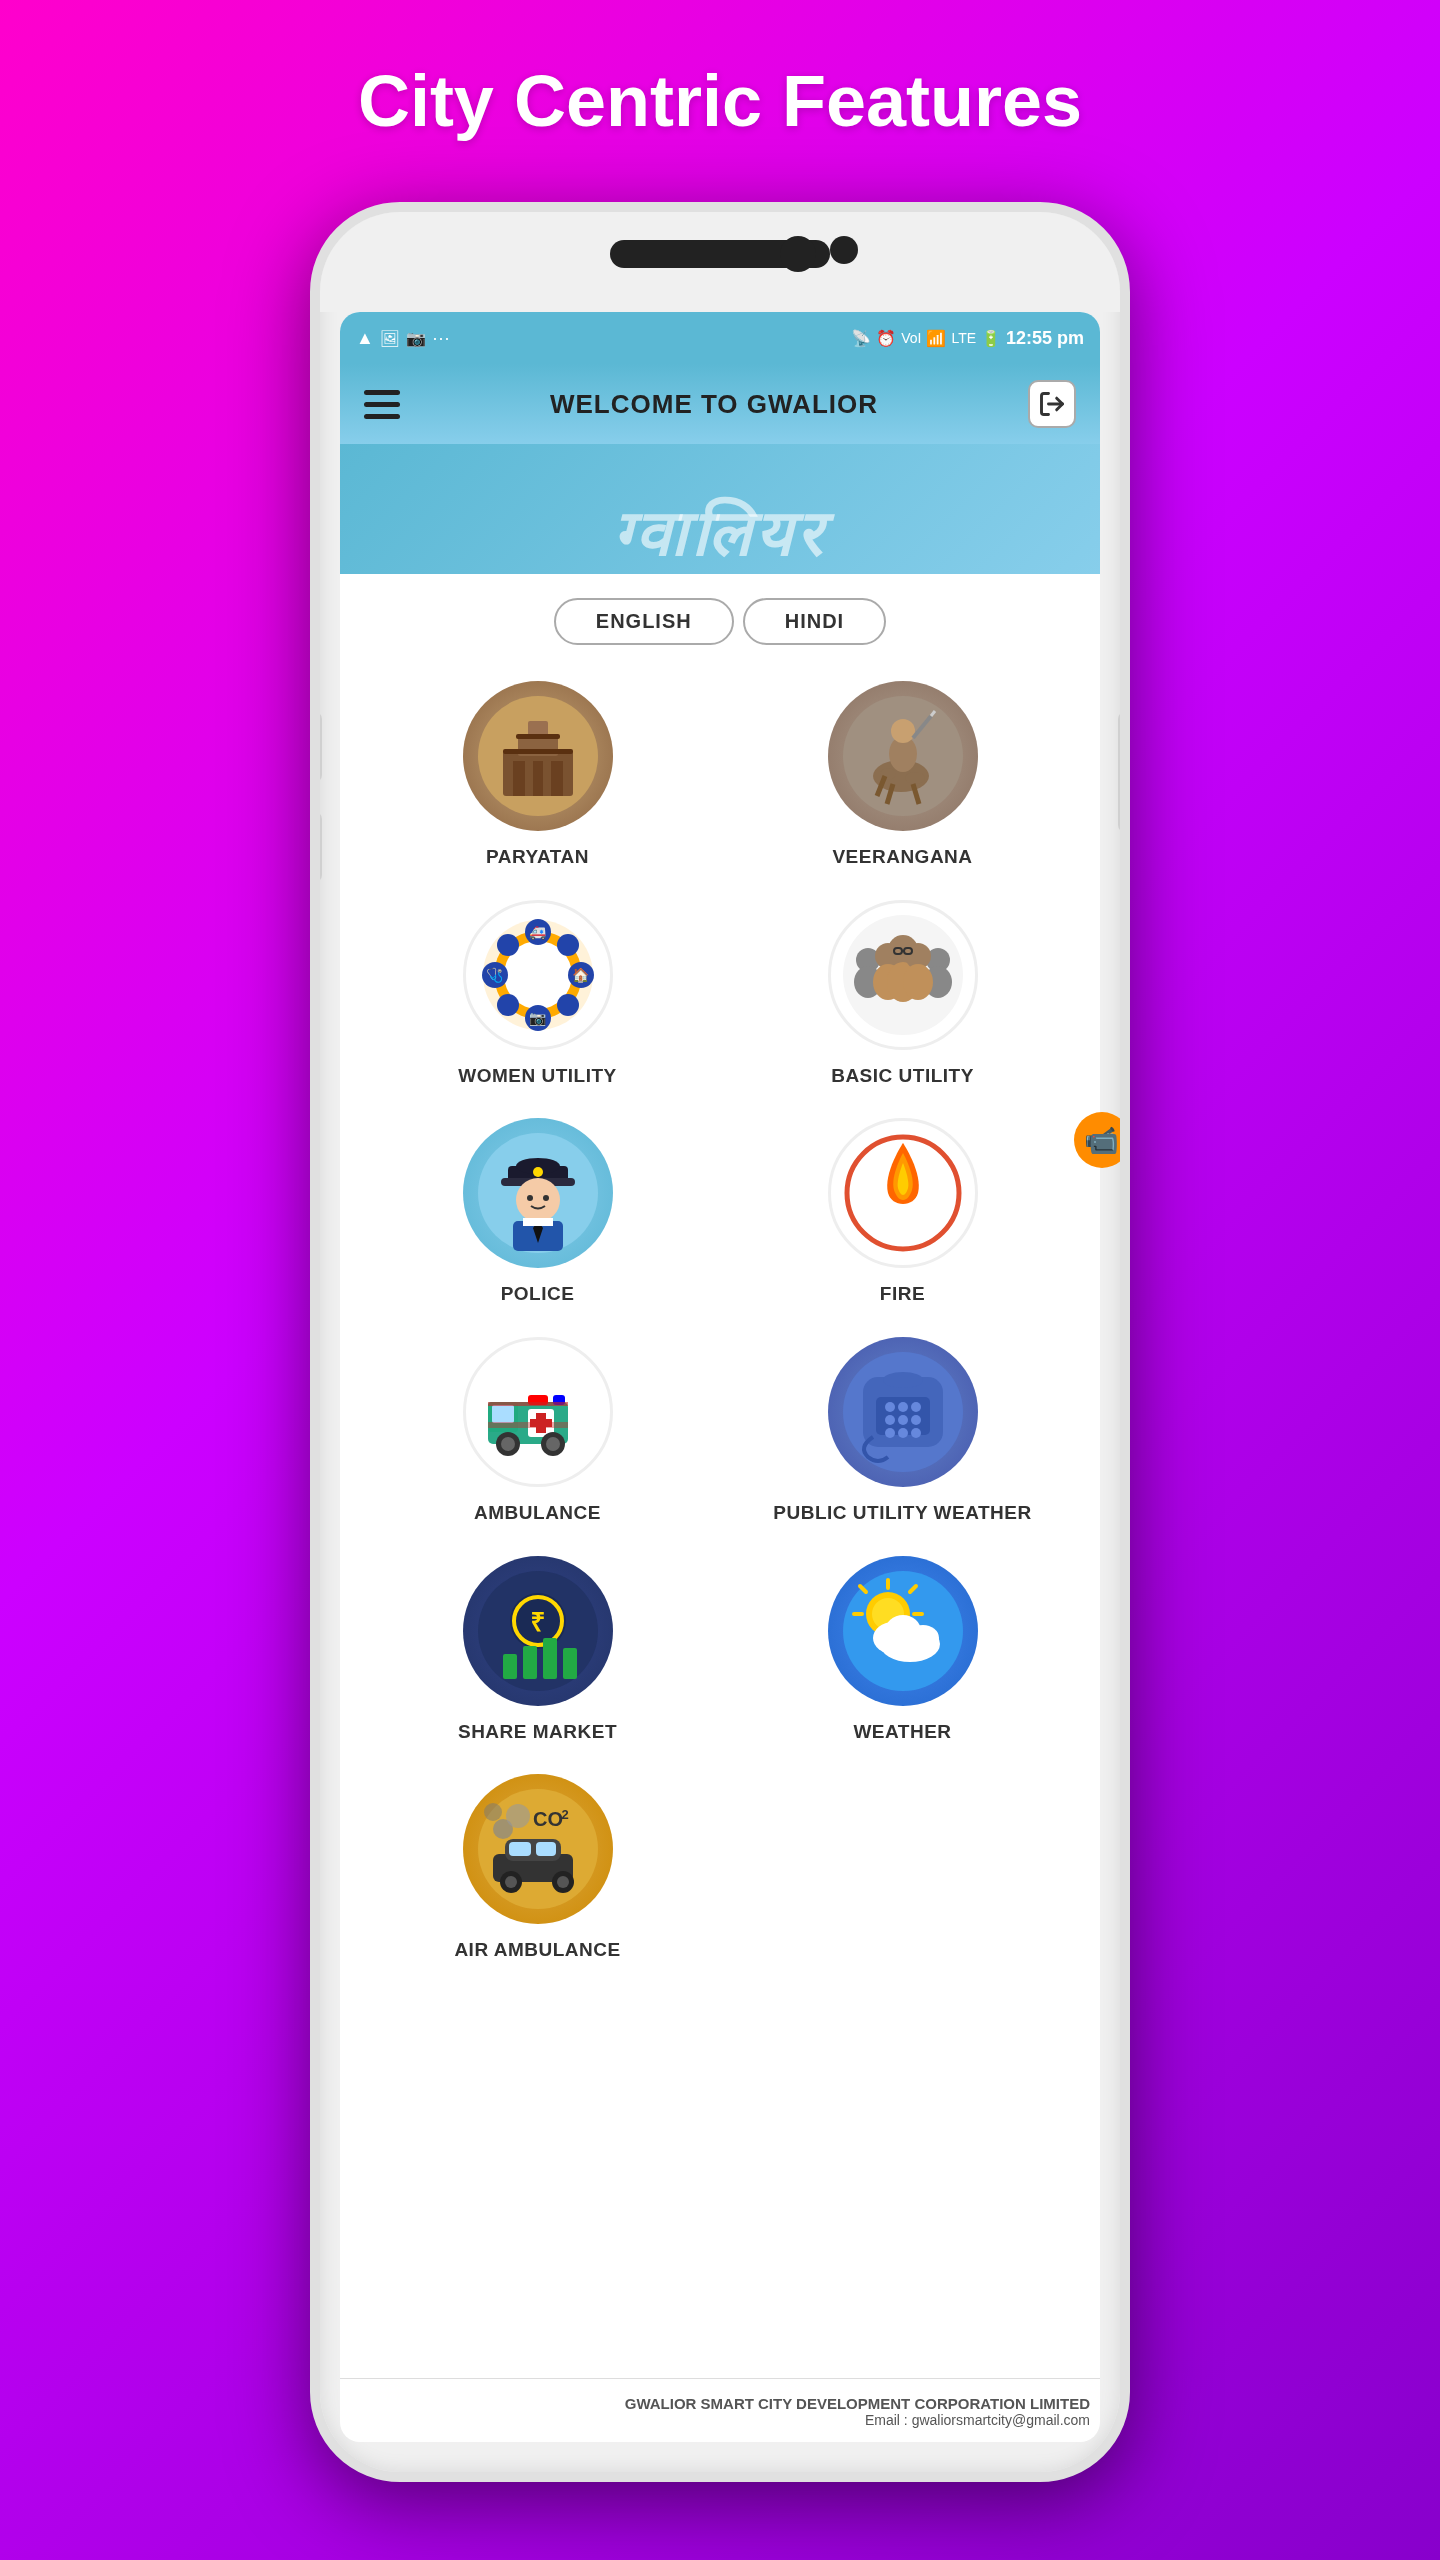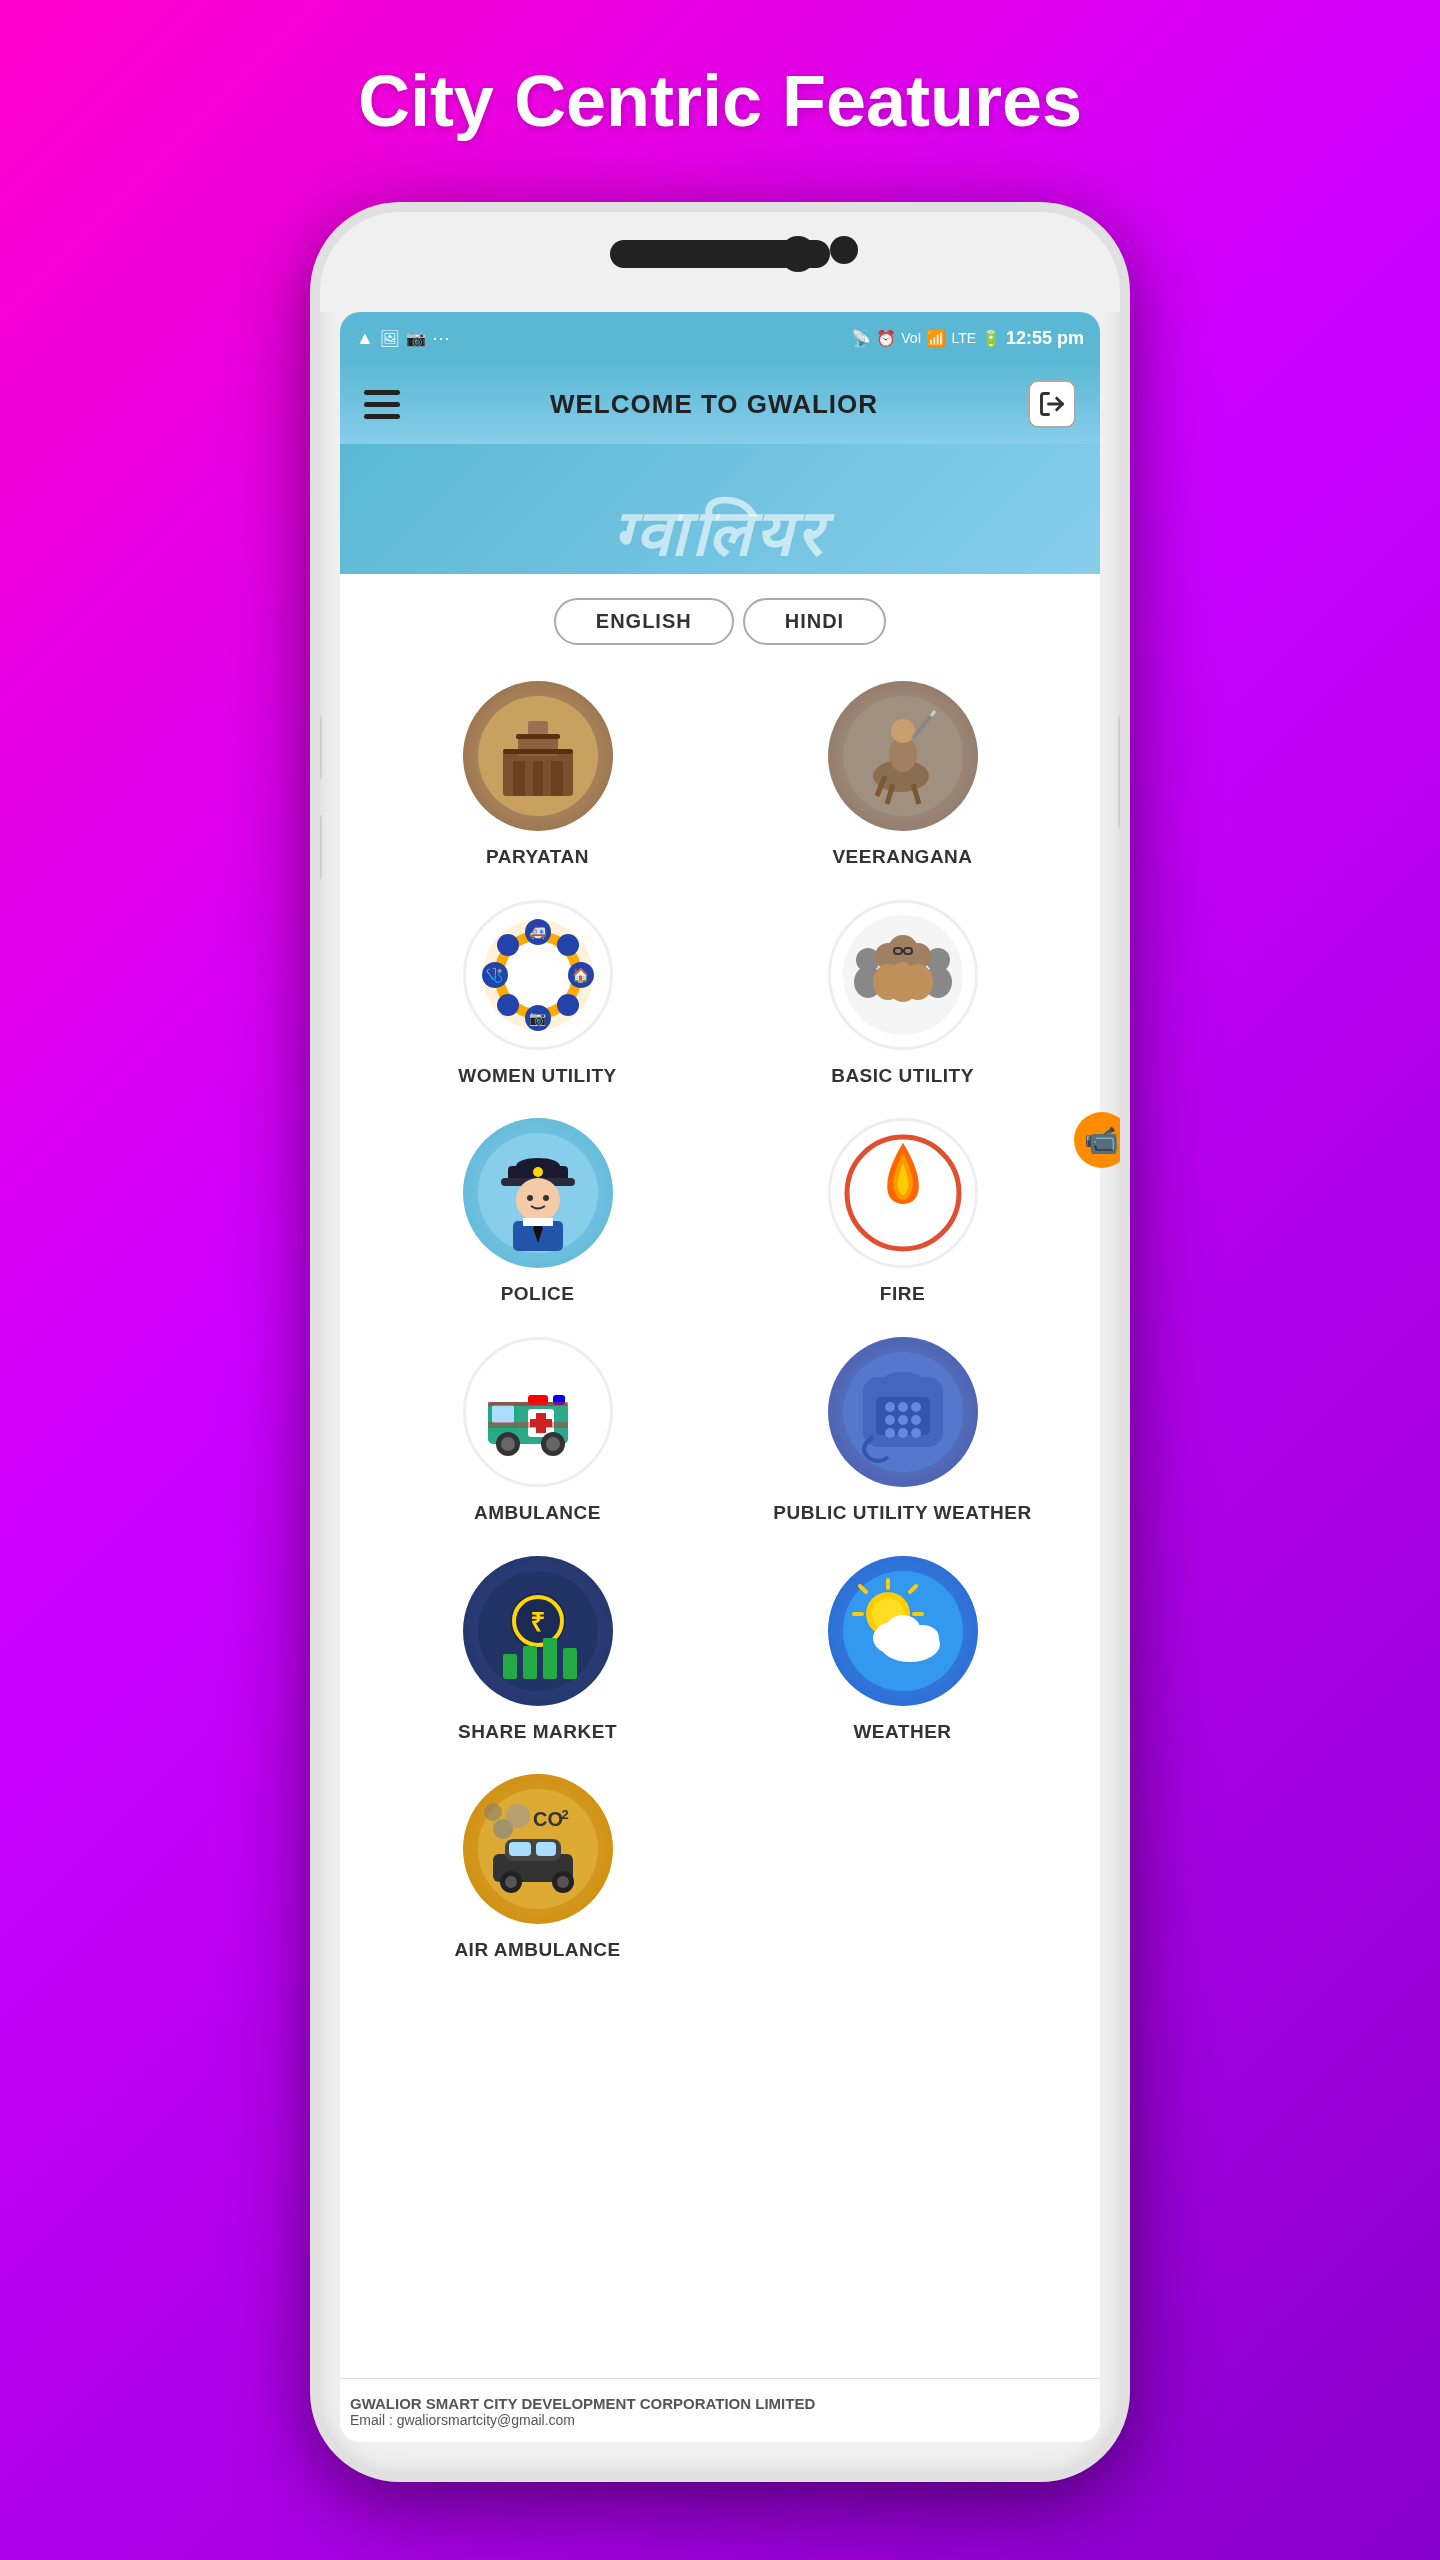--- a/index.html
+++ b/index.html
@@ -242,21 +242,21 @@
       font-size: 19px;
       font-weight: bold;
       color: #333;
       text-align: center;
       letter-spacing: 0.5px;
       line-height: 1.3;
     }
 
     
     .footer {
-      text-align: left;
+      text-align: right;
       padding: 16px 10px 14px;
       border-top: 1px solid #ddd;
       flex-shrink: 0;
     }
 
     .footer-line1 {
       font-size: 15px;
       font-weight: bold;
       color: #555;
     }

